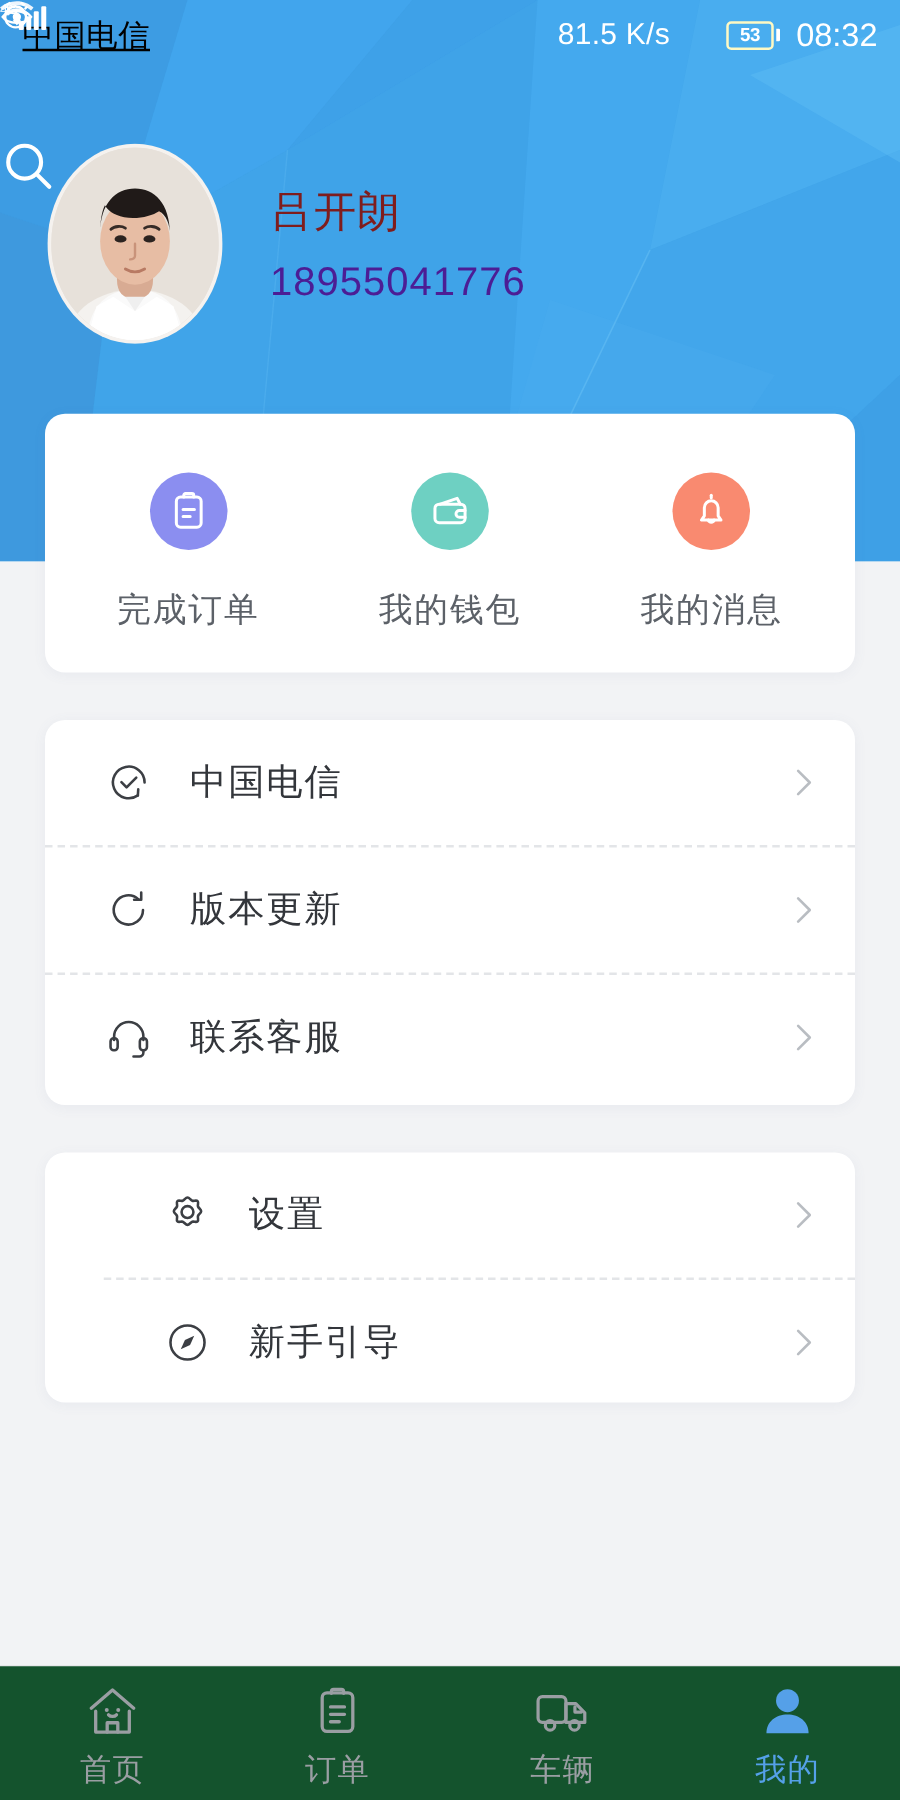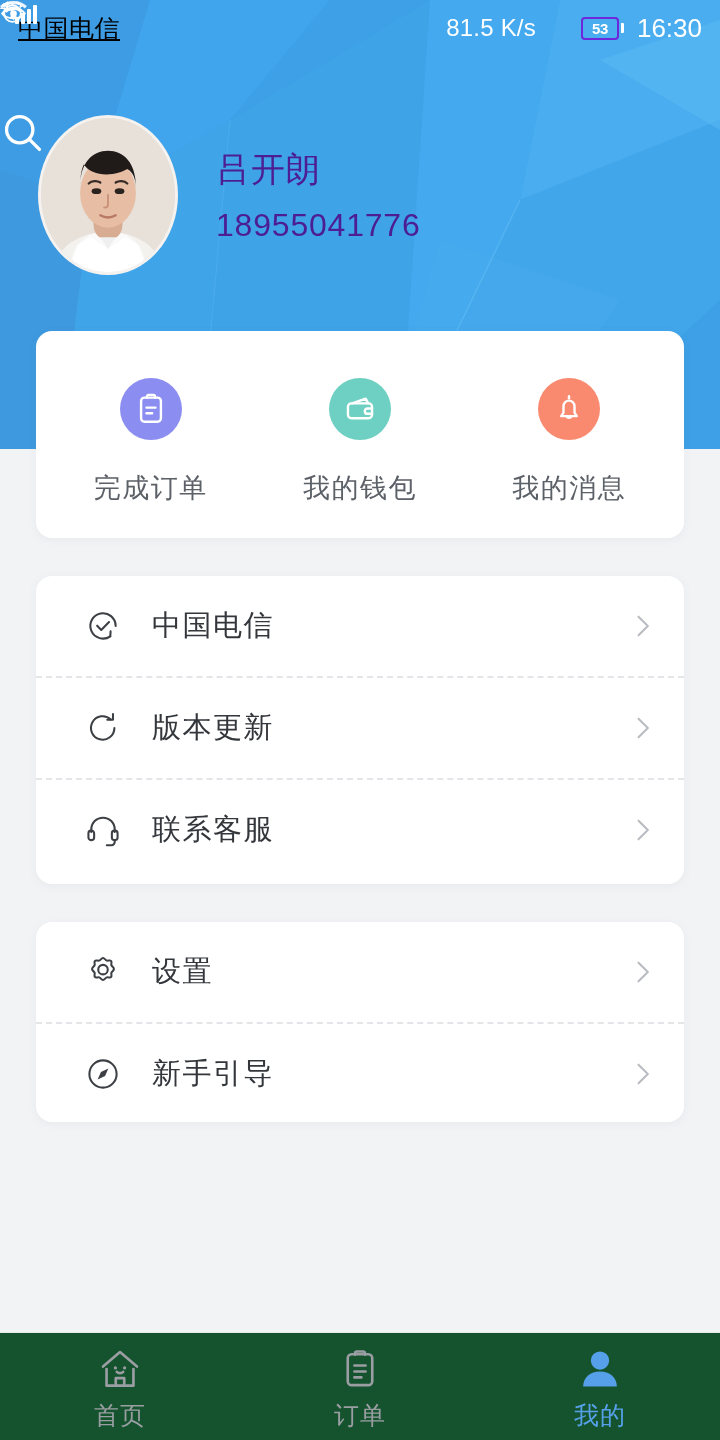--- a/index.html
+++ b/index.html
@@ -39,21 +39,21 @@
   .status-right {
     margin-left:auto;
     display:flex; align-items:center; gap:9px;
   }
   .netspeed { font-size:24px; color:#ffffff; letter-spacing:0.2px;}
   .sb-icon { display:inline-flex; align-items:center; justify-content:center; }
   .clock-time { font-size:26px; color:#ffffff; margin-left:4px;}
   .battery-wrap { display:flex; align-items:center; }
   .battery-body {
     width:38px; height:23px;
-    border:2px solid #6d28d9; border-radius:4px;
+    border:2px solid #fef9c3; border-radius:4px;
     display:flex; align-items:center; justify-content:center;
     font-size:15px; color:#ffffff; font-weight:bold;
     letter-spacing:-0.5px;
   }
   .battery-tip {
     width:3px; height:10px; background:#ffffff;
     margin-left:2px; border-radius:0 1px 1px 0;
   }
 
   
@@ -72,21 +72,21 @@
     flex:none;
     background:#e8e2dc;
     position:relative;
   }
   .avatar svg { display:block; width:100%; height:100%; }
   .profile-text {
     margin-left:38px;
     display:flex; flex-direction:column; justify-content:center;
     gap:14px;
   }
-  .uname { font-size:34px; color:#4c1d95; letter-spacing:1px; }
+  .uname { font-size:34px; color:#7f1d1d; letter-spacing:1px; }
   .uphone { font-size:32px; color:#4c1d95; letter-spacing:0.8px; }
   .search-btn {
     margin-left:auto; margin-right:40px;
     width:64px; height:64px;
     display:flex; align-items:center; justify-content:center;
     cursor:pointer;
   }
 
   
   .card {
@@ -122,21 +122,21 @@
     opacity:0.35;
     z-index:-1;
     background:inherit;
   }
   .quick-label {
     font-size:27px; color:#5c6168; letter-spacing:1.5px;
   }
 
   
   #menu-card-1 { top:576px; height:308px; }
-  #menu-card-2 { top:922px; height:200px; }
+  #menu-card-2 { top:922px; height:200px;padding-left:47px; }
   .menu-row {
     height:100px;
     display:flex; align-items:center;
     padding:0 28px 0 46px;
     cursor:pointer;
     position:relative;
   }
   .menu-icon {
     width:42px; height:42px; flex:none;
     display:flex; align-items:center; justify-content:center;
@@ -226,21 +226,21 @@
             <rect x="15" y="17" width="4" height="7" rx="1"></rect>
             <rect x="21" y="13" width="4" height="11" rx="1"></rect>
             <rect x="27" y="9" width="4" height="15" rx="1"></rect>
             <rect x="33" y="5" width="4" height="19" rx="1"></rect>
           </svg>
         </span>
         <span class="battery-wrap sb-icon">
           <span class="battery-body">53</span>
           <span class="battery-tip"></span>
         </span>
-        <span class="clock-time">16:30</span>
+        <span class="clock-time">08:32</span>
       </div>
     </div>
 
     <div class="profile">
       <div class="avatar">
         <svg viewBox="0 0 140 160" preserveAspectRatio="xMidYMid slice">
           <rect width="140" height="160" fill="#e7e1da"></rect>
           <ellipse cx="70" cy="158" rx="55" ry="40" fill="#f4f2ef"></ellipse>
           <path d="M30 160c2-30 18-42 40-42s38 12 40 42z" fill="#fafafa"></path>
           <path d="M55 110c0 10 5 16 15 16s15-6 15-16v-14H55z" fill="#d8ab93"></path>
@@ -414,20 +414,32 @@
       <span class="tab-ico">
         <svg width="42" height="44" viewBox="0 0 24 24" fill="none" stroke="#9a9ea3" stroke-width="1.5" stroke-linecap="round" stroke-linejoin="round">
           <rect x="5" y="3.6" width="14" height="17.6" rx="2.2"></rect>
           <path d="M9.2 3.8V3a1 1 0 011-1h3.6a1 1 0 011 1v.8"></path>
           <path d="M8.8 10h6.4M8.8 13.4h6.4M8.8 16.8h4"></path>
         </svg>
       </span>
       <span class="tab-label">订单</span>
     </div>
 
+    <div class="tab">
+      <span class="tab-ico">
+        <svg width="48" height="44" viewBox="0 0 28 24" fill="none" stroke="#9a9ea3" stroke-width="1.5" stroke-linecap="round" stroke-linejoin="round">
+          <rect x="2.6" y="5.2" width="13" height="12" rx="2"></rect>
+          <path d="M15.6 8.4h4.6l4.2 4.4v4.4h-8.8z"></path>
+          <circle cx="8.2" cy="18.6" r="2.2"></circle>
+          <circle cx="19.6" cy="18.6" r="2.2"></circle>
+          <path d="M19.8 10v2.4h3"></path>
+        </svg>
+      </span>
+      <span class="tab-label">车辆</span>
+    </div>
 
     <div class="tab active">
       <span class="tab-ico">
         <svg width="44" height="44" viewBox="0 0 24 24" fill="#55a0e8">
           <circle cx="12" cy="7.4" r="5"></circle>
           <path d="M2.8 21.6c0-5 4-8.2 9.2-8.2s9.2 3.2 9.2 8.2z"></path>
         </svg>
       </span>
       <span class="tab-label">我的</span>
     </div>

